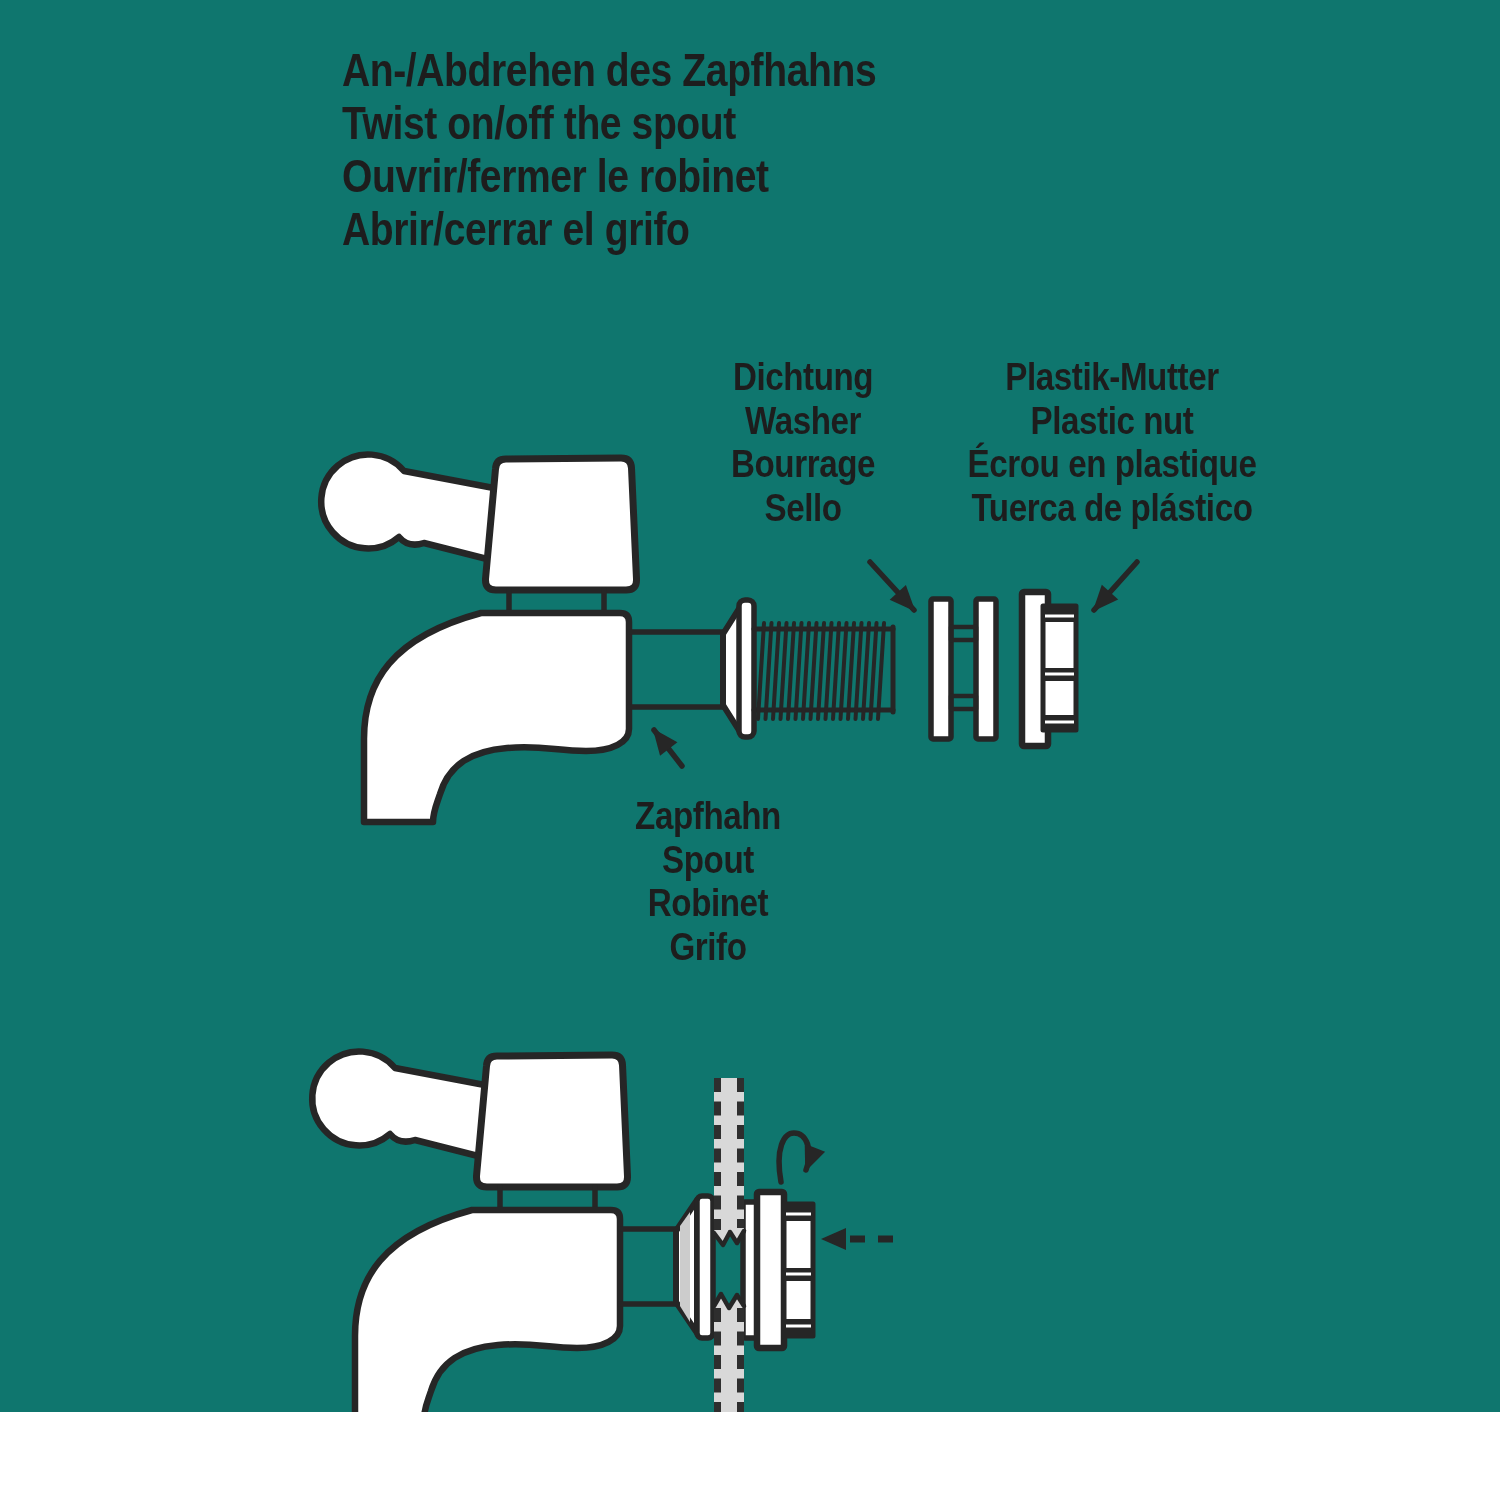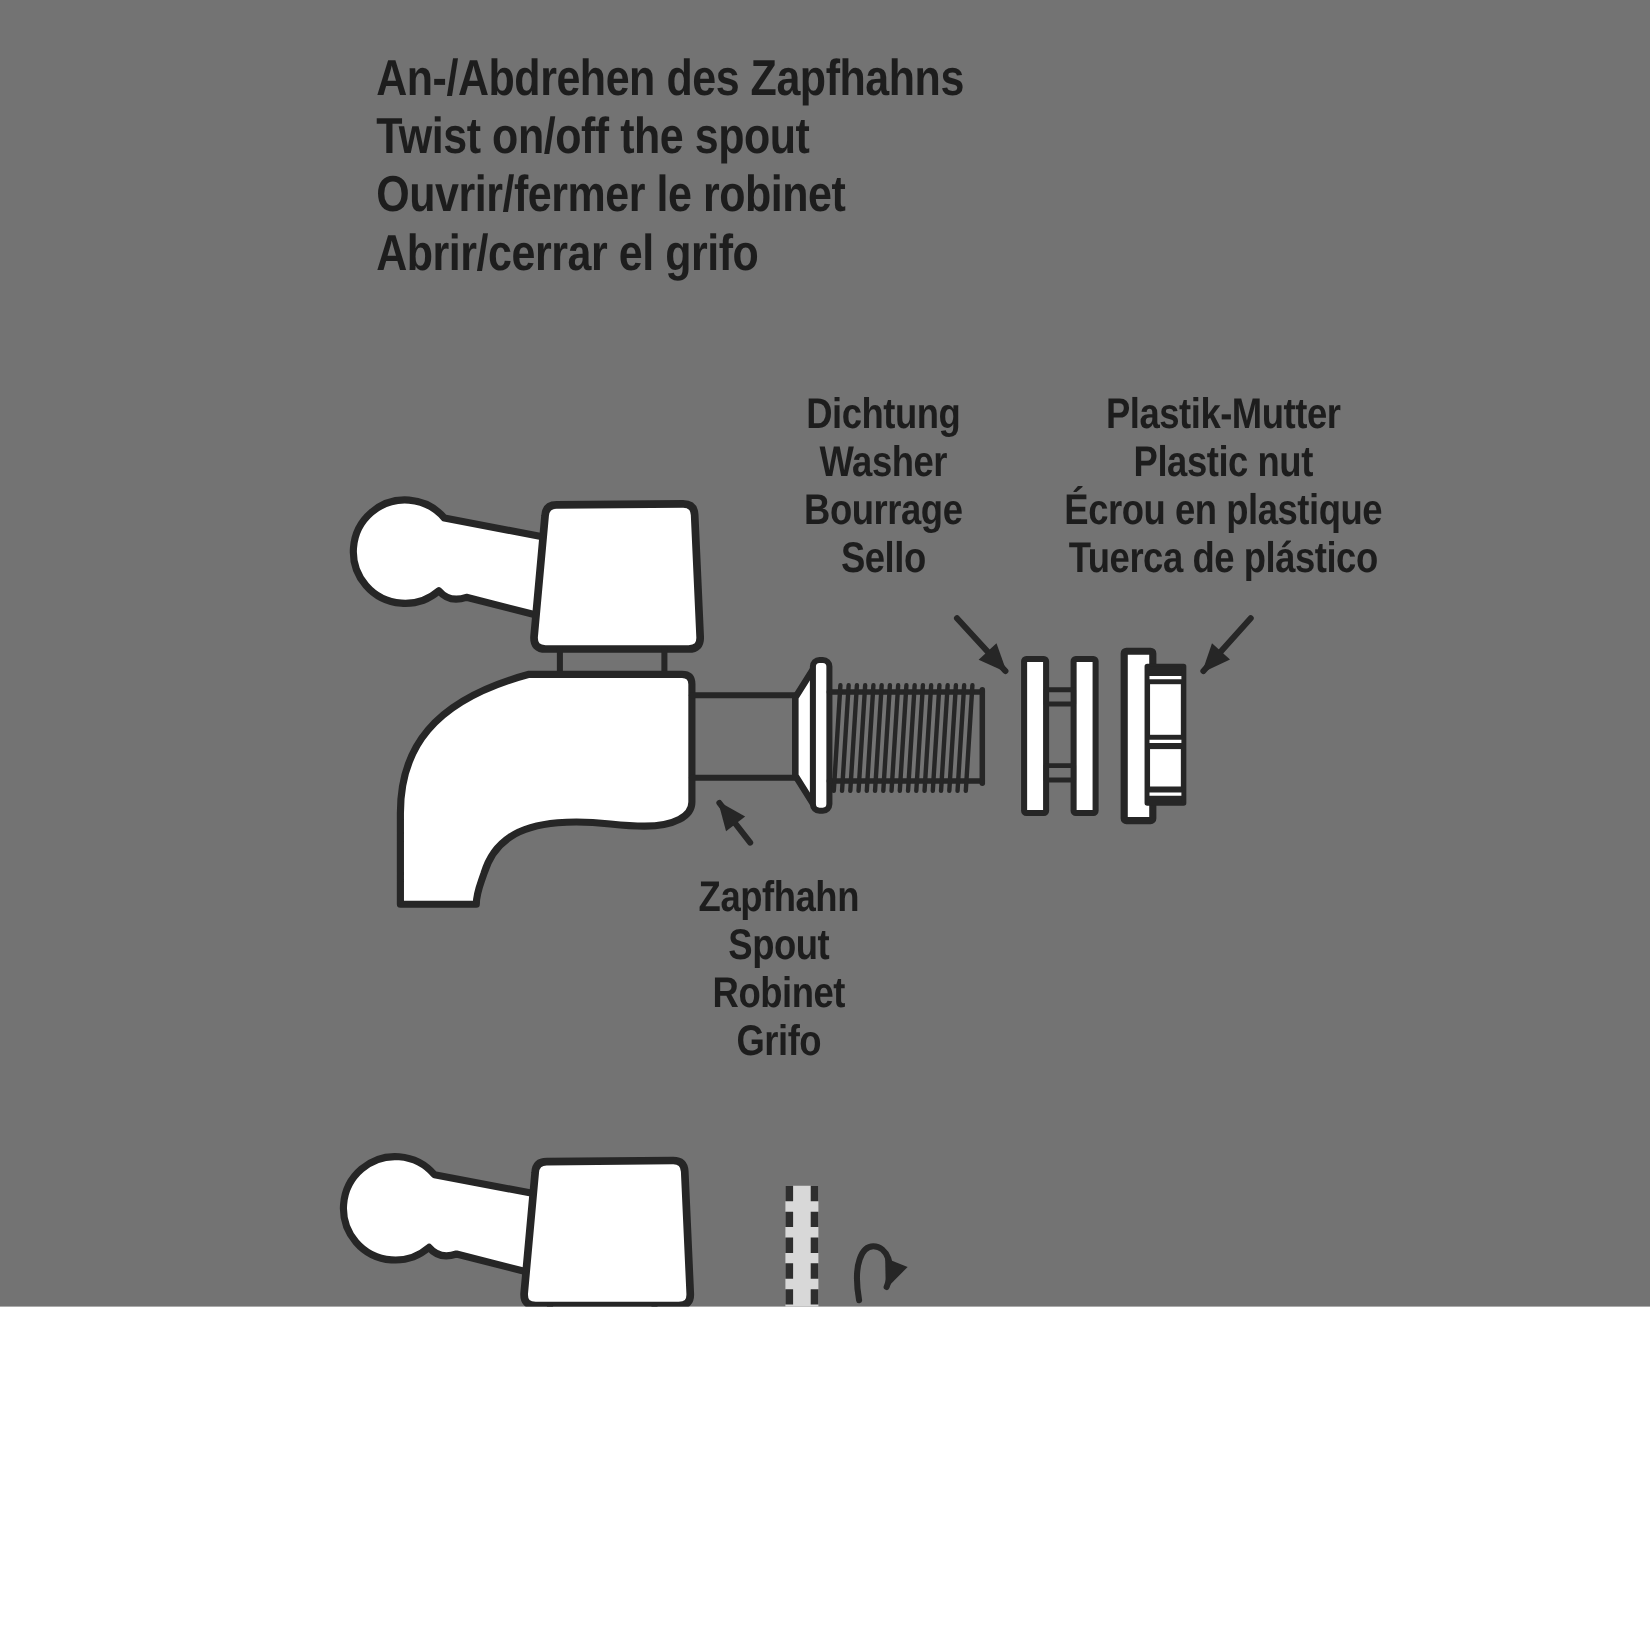--- a/index.html
+++ b/index.html
@@ -1,17 +1,17 @@
 <!DOCTYPE html>
 <html><head>
 <meta charset="utf-8">
 <style>
   html,body{margin:0;padding:0;background:#ffffff;}
   #canvas{
-    position:relative;width:1500px;height:1188px;background:#737373;overflow:hidden;
+    position:relative;width:1500px;height:1412px;background:#0f766e;overflow:hidden;
     font-family:"Liberation Sans",sans-serif;color:#1d1d1d;
   }
   #diagram-svg{position:absolute;left:0;top:0;width:1500px;height:1500px;}
   .txt{position:absolute;font-weight:700;color:#1d1d1d;white-space:nowrap;}
   #title-block{
     left:342px;top:44px;font-size:46px;line-height:53px;letter-spacing:-0.5px;
     transform:scaleX(.85);transform-origin:left top;text-align:left;
   }
   .callout{
     font-size:39px;line-height:43.5px;letter-spacing:-0.5px;text-align:center;

